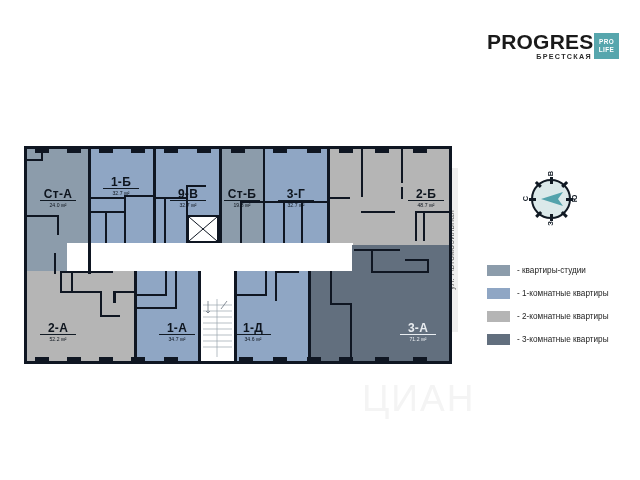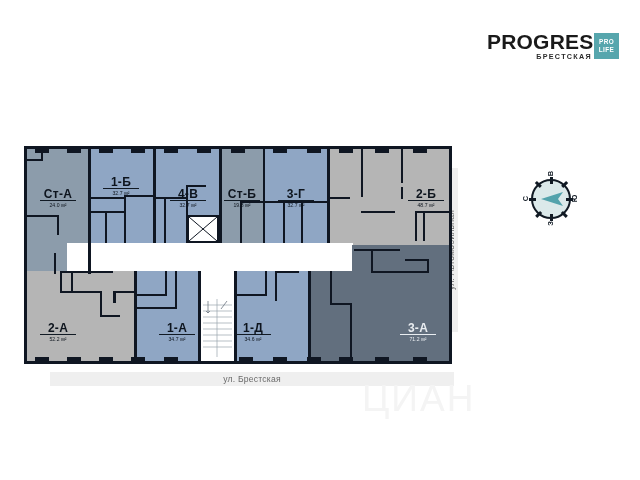--- a/index.html
+++ b/index.html
@@ -113,21 +113,20 @@
     <div class="logo-word">PROGRESS</div>
     <div class="logo-sub">БРЕСТСКАЯ</div>
     <div class="logo-badge">
       <span>PRO</span>
       <span>LIFE</span>
     </div>
   </div>
 
   <div class="plan-wrap">
 
-    <div class="street street-bottom">ул. Брестская</div>
     <div class="street street-right">
       <span>ул. Автомобильная</span>
     </div>
 
     <div class="bld">
       <div class="canvas">
 
         <div class="apt c-studio" style="left:0;top:0;width:61px;height:125px;"></div>
 
         <div class="apt c-one" style="left:64px;top:0;width:62px;height:94px;"></div>
@@ -280,21 +279,21 @@
           <div class="area">24.0 м²</div>
         </div>
 
         <div class="lbl light" style="left:73px;top:16px;width:42px;">
           <div class="name">1-Б</div>
           <div class="rule"></div>
           <div class="area">32.7 м²</div>
         </div>
 
         <div class="lbl light" style="left:140px;top:28px;width:42px;">
-          <div class="name">4-В</div>
+          <div class="name">9-В</div>
           <div class="rule"></div>
           <div class="area">32.7 м²</div>
         </div>
 
         <div class="lbl light" style="left:194px;top:28px;width:42px;">
           <div class="name">Ст-Б</div>
           <div class="rule"></div>
           <div class="area">19.8 м²</div>
         </div>
 
@@ -350,16 +349,34 @@
     <div class="tick" style="left:37px;top:41px;width:7px;height:2.5px;transform:rotate(45deg);"></div>
     <svg style="position:absolute;left:16px;top:20px;" width="24" height="14" viewBox="0 0 24 14">
       <path d="M1 7 L23 0 L18 7 L23 14 Z" fill="#53a3ac"></path>
     </svg>
     <div class="cl" style="left:-1px;top:22px;transform:rotate(-90deg);">С</div>
     <div class="cl" style="left:24px;top:-3px;transform:rotate(-90deg);">В</div>
     <div class="cl" style="left:47px;top:22px;transform:rotate(-90deg);">Ю</div>
     <div class="cl" style="left:24px;top:47px;transform:rotate(-90deg);">З</div>
   </div>
 
+  <div class="legend">
+    <div class="leg-row">
+      <div class="sw" style="background:#8c9cab;"></div>
+      <div class="leg-txt">- квартиры-студии</div>
+    </div>
+    <div class="leg-row">
+      <div class="sw" style="background:#8fa6c4;"></div>
+      <div class="leg-txt">- 1-комнатные квартиры</div>
+    </div>
+    <div class="leg-row">
+      <div class="sw" style="background:#b5b5b5;"></div>
+      <div class="leg-txt">- 2-комнатные квартиры</div>
+    </div>
+    <div class="leg-row">
+      <div class="sw" style="background:#626f7e;"></div>
+      <div class="leg-txt">- 3-комнатные квартиры</div>
+    </div>
+  </div>
 
   <div class="wm">ЦИАН</div>
 
 </div>
 
 </body></html>

